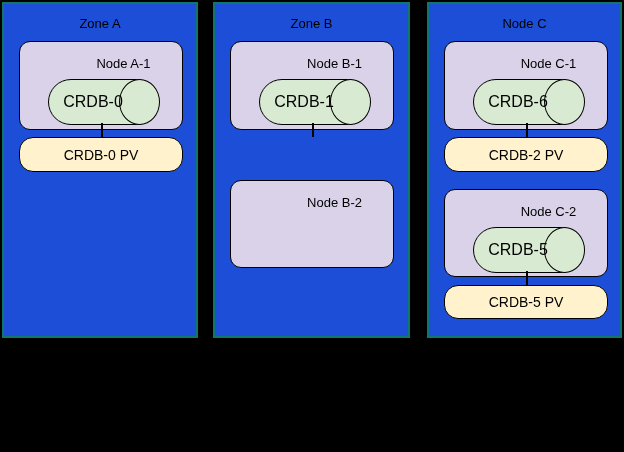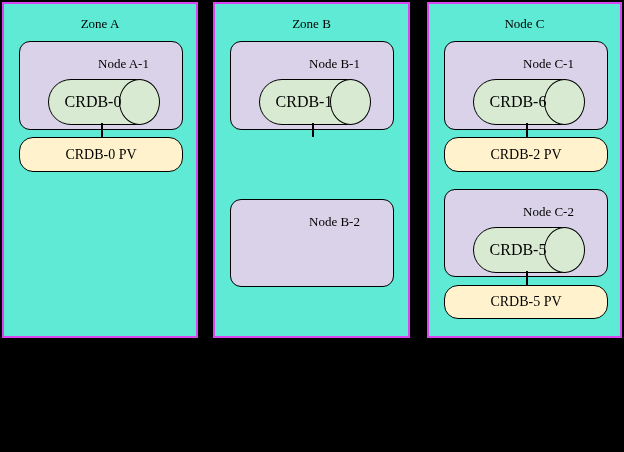--- a/index.html
+++ b/index.html
@@ -8,21 +8,21 @@
     width: 624px; height: 452px;
     font-family: "Liberation Sans", sans-serif;
     color: #000;
   }
   .stage {
     position: relative; width: 624px; height: 452px;
     background: #000; overflow: hidden;
   }
   .zone {
     position: absolute; top: 2px; height: 336px;
-    background: #5eead4; border: 2px solid #d946ef; font-family: Liberation Serif, serif;
+    background: #1d4ed8; border: 2px solid #0f766e;
   }
   .zone-label {
     position: absolute; top: 12px; left: 0; right: 0;
     text-align: center; font-size: 13px;
   }
   .node {
     position: absolute; left: 15px; width: 164px; height: 89px;
     background: #d9d2e9; border: 1.5px solid #000; border-radius: 11px;
   }
   .node-label {
@@ -75,21 +75,21 @@
   <div class="zone" style="left:213px; width:197px;">
     <div class="zone-label">Zone B</div>
     <div class="node" style="top:37px;">
       <div class="node-label">Node B-1</div>
       <div class="cylinder">
         <span class="cyl-cap"></span>
         <span class="cyl-label">CRDB-1</span>
       </div>
     </div>
     <div class="connector" style="left:97px; top:119px;"></div>
-    <div class="node" style="top:195px; height:88px;">
+    <div class="node" style="top:176px; height:88px;">
       <div class="node-label">Node B-2</div>
     </div>
   </div>
 
   <div class="zone" style="left:427px; width:195px;">
     <div class="zone-label">Node C</div>
     <div class="node" style="top:37px;">
       <div class="node-label">Node C-1</div>
       <div class="cylinder">
         <span class="cyl-cap"></span>

